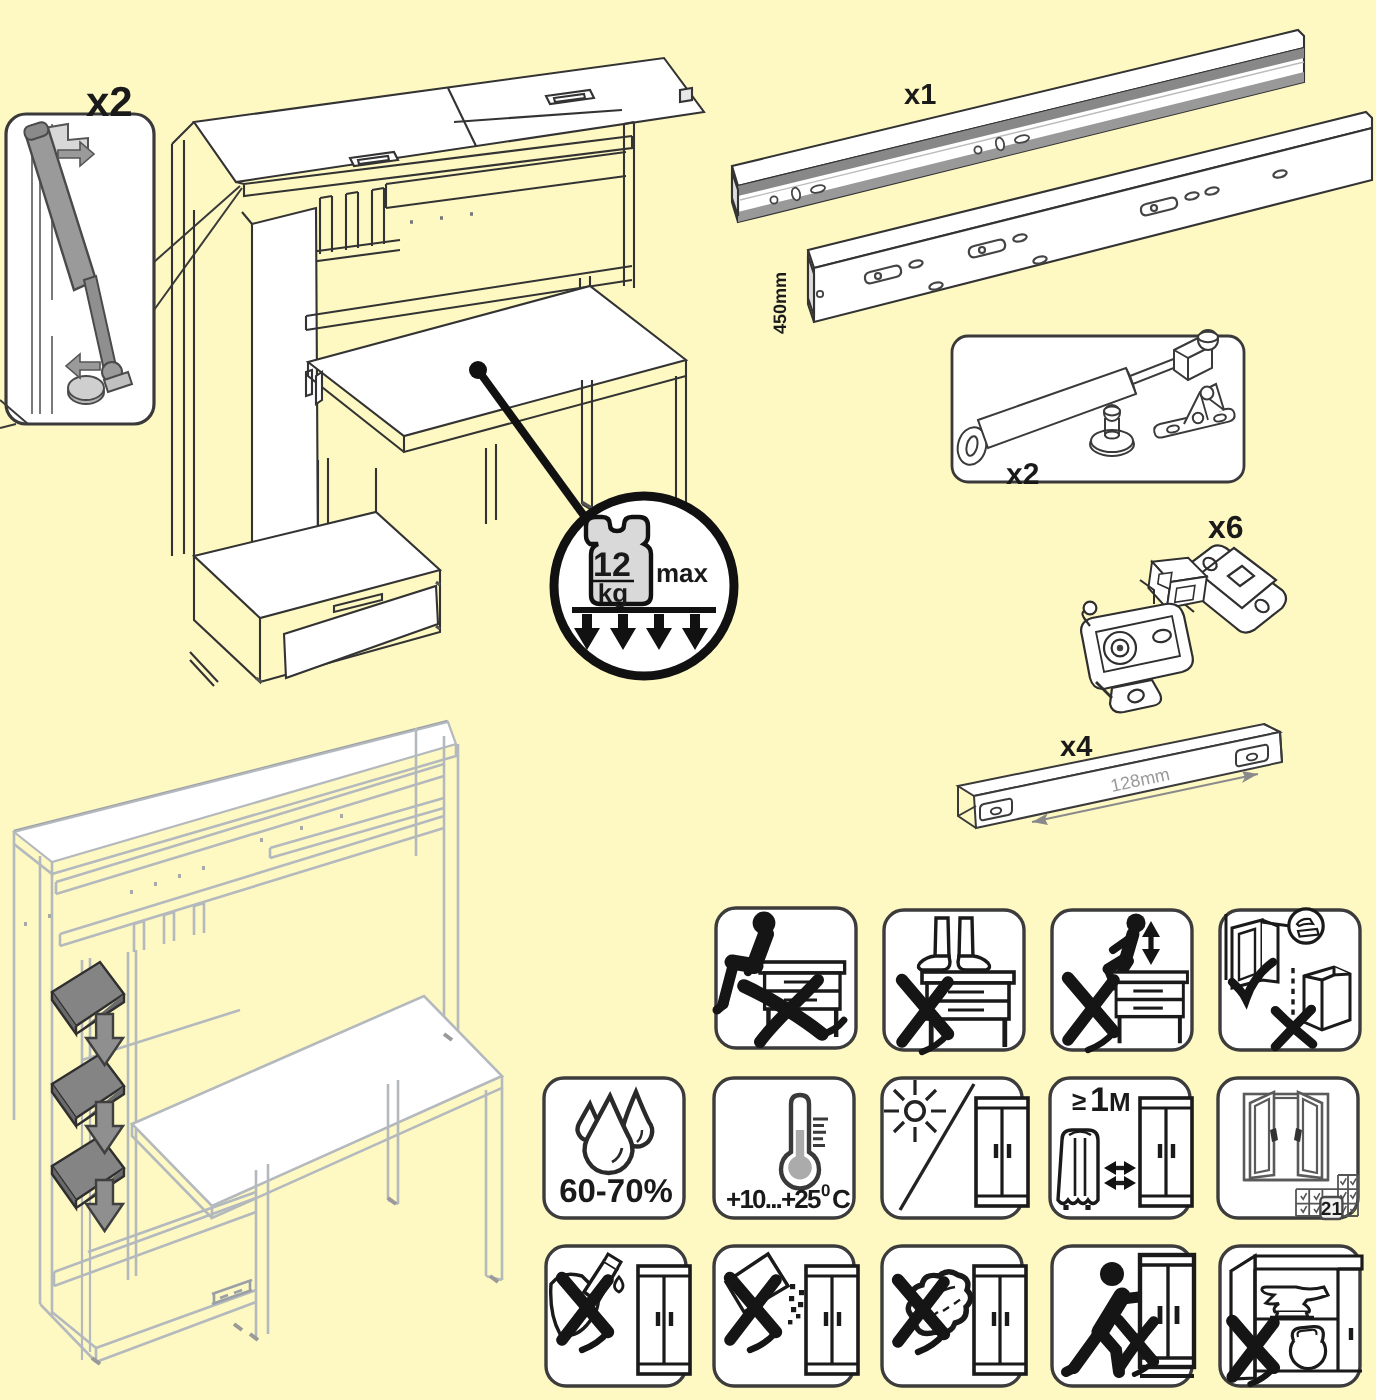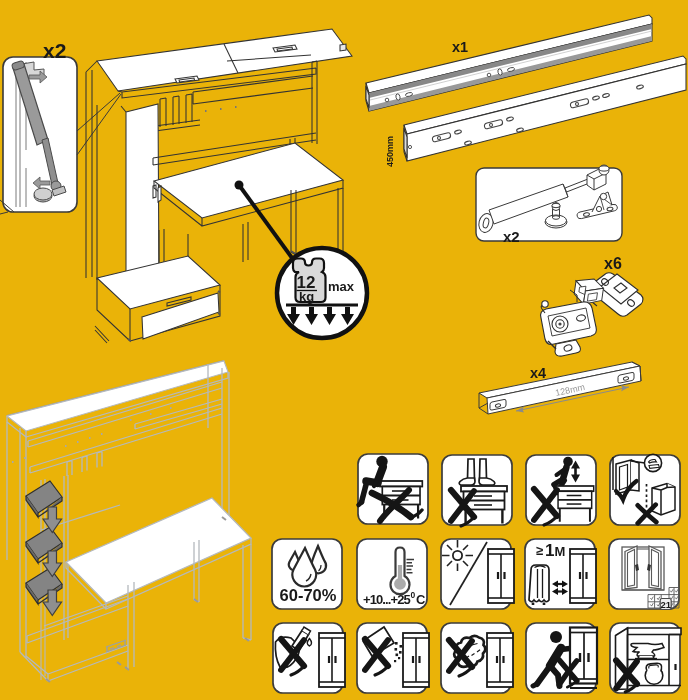--- a/index.html
+++ b/index.html
@@ -1,16 +1,16 @@
 <!DOCTYPE html>
 <html><head>
 <meta charset="utf-8">
 <style>
 html,body{margin:0;padding:0;background:#fff;}
-#page{position:relative;width:688px;height:700px;background:#eab308;overflow:hidden;
+#page{position:relative;width:688px;height:700px;background:#fef9c3;overflow:hidden;
 font-family:"Liberation Sans",sans-serif;}
 svg{position:absolute;left:0;top:0;}
 .lbl{font-family:"Liberation Sans",sans-serif;font-weight:bold;fill:#1a1a1a;}
 </style>
 </head>
 <body>
 <div id="page">
 <svg width="688" height="700" viewBox="0 0 688 700">
 
 <g id="detailbox">

